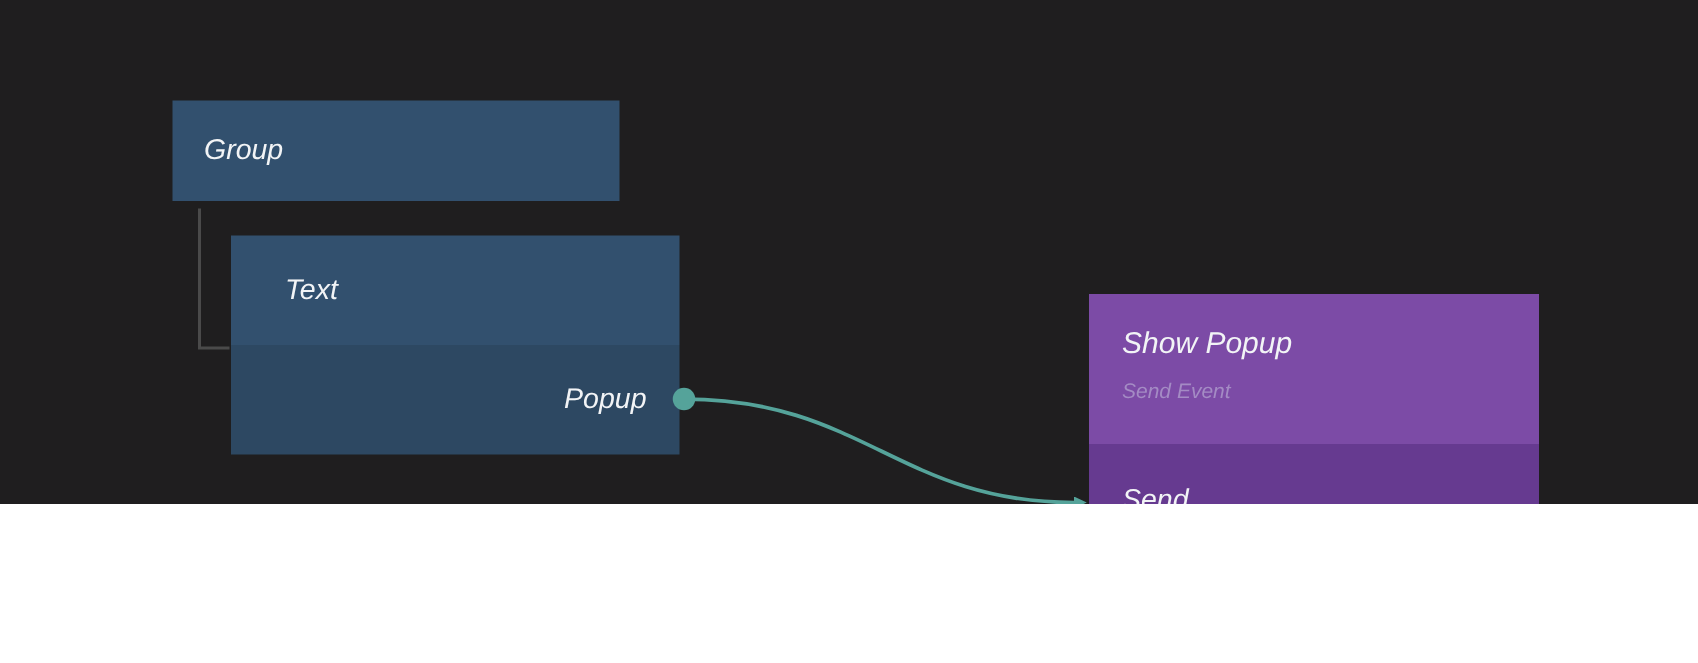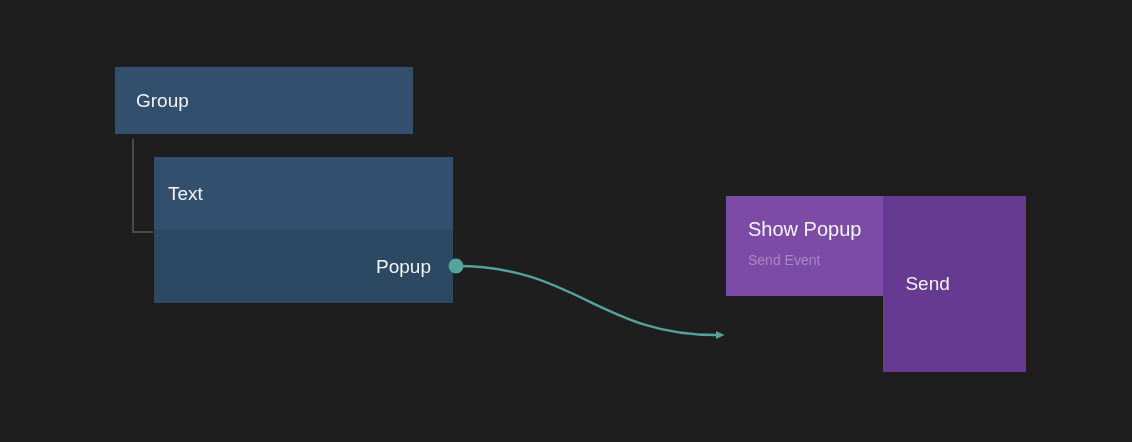--- a/index.html
+++ b/index.html
@@ -3,23 +3,24 @@
 <meta charset="utf-8">
 <style>
   html, body {
     margin: 0;
     padding: 0;
     font-family: "Liberation Sans", "DejaVu Sans", sans-serif;
   }
   .canvas {
     position: relative;
     width: 1132px;
-    height: 442px;
+    height: 336px;
     background: var(--background, #1f1e1f);
     overflow: hidden;
+    font-style: italic;
   }
   .node {
     position: absolute;
     box-sizing: border-box;
   }
   
   .group-node {
     left: 115px; top: 67px;
     width: 298px; height: 67px;
     background: var(--node-blue, #32506e);
@@ -34,40 +35,40 @@
     left: 154px; top: 157px;
     width: 299px; height: 146px;
     display: flex;
     flex-direction: column;
   }
   .text-node .row-top {
     flex: 1;
     background: var(--node-blue, #32506e);
     display: flex;
     align-items: center;
-    padding-left: 14px;
+    padding-left: 36px;
     color: var(--text-light, #f2f4f6);
     font-size: 19px;
   }
   .text-node .row-bottom {
     flex: 1;
     background: var(--node-blue-dark, #2d4862);
     display: flex;
     align-items: center;
     justify-content: flex-end;
     padding-right: 22px;
     color: var(--text-light, #f2f4f6);
     font-size: 19px;
   }
   
   .popup-node {
     left: 726px; top: 196px;
     width: 300px; height: 176px;
     display: flex;
-    flex-direction: row;
+    flex-direction: column;
   }
   .popup-node .popup-head {
     height: 100px;
     background: var(--node-purple, #7c4ba6);
     box-sizing: border-box;
     padding: 19px 22px 0 22px;
   }
   .popup-node .popup-title {
     color: var(--text-light, #f2f4f6);
     font-size: 20px;

